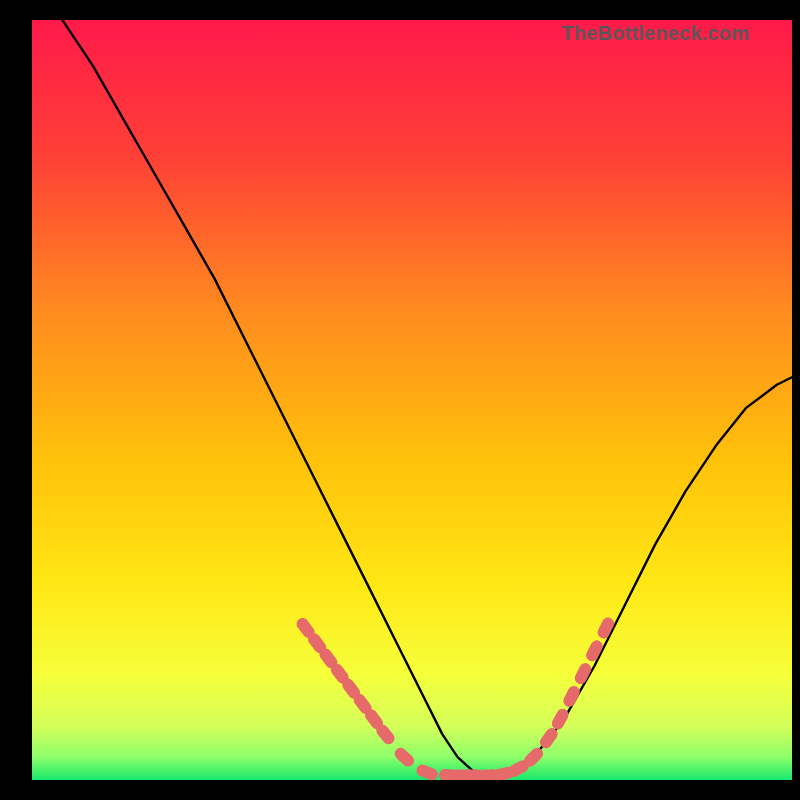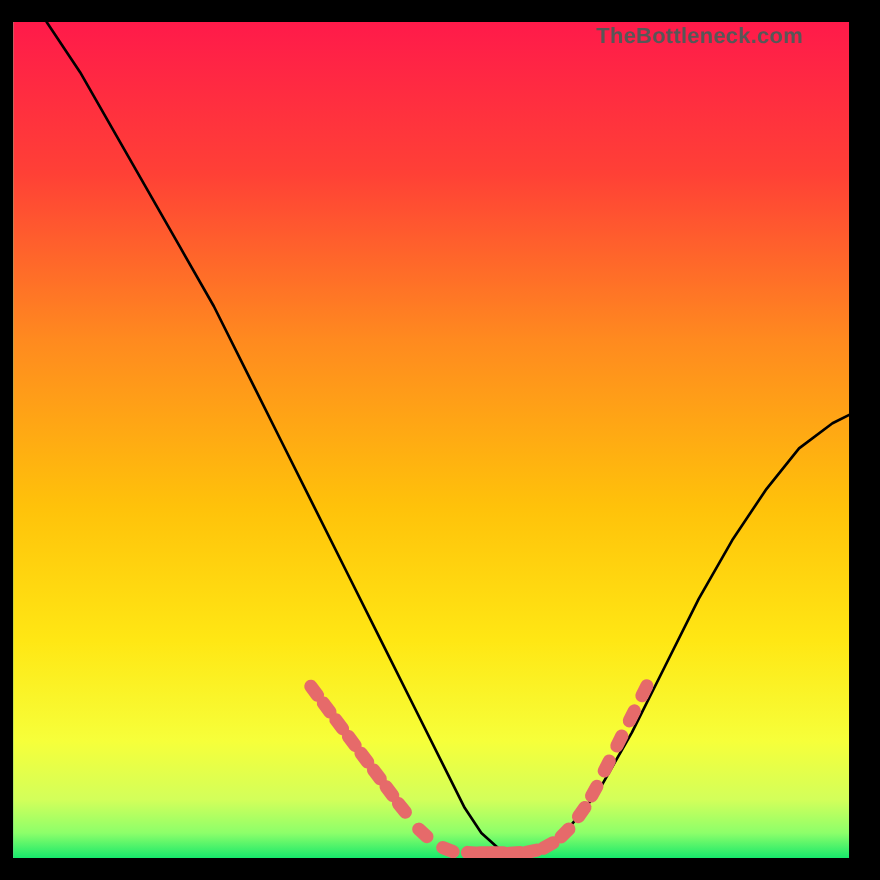--- a/index.html
+++ b/index.html
@@ -6,25 +6,25 @@
     margin: 0;
     padding: 0;
     width: 800px;
     height: 800px;
     background: #000000;
     overflow: hidden;
     font-family: Arial, Helvetica, sans-serif;
   }
   .frame {
     position: absolute;
-    left: 12px;
+    left: 32px;
     top: 20px;
     width: 724px;
     height: 760px;
-    background: #86efac;
+    background: #fdba74;
   }
   .plot-area {
     position: absolute;
     left: 0;
     top: 0;
     width: 760px;
     height: 760px;
   }
   .watermark {
     position: absolute;

